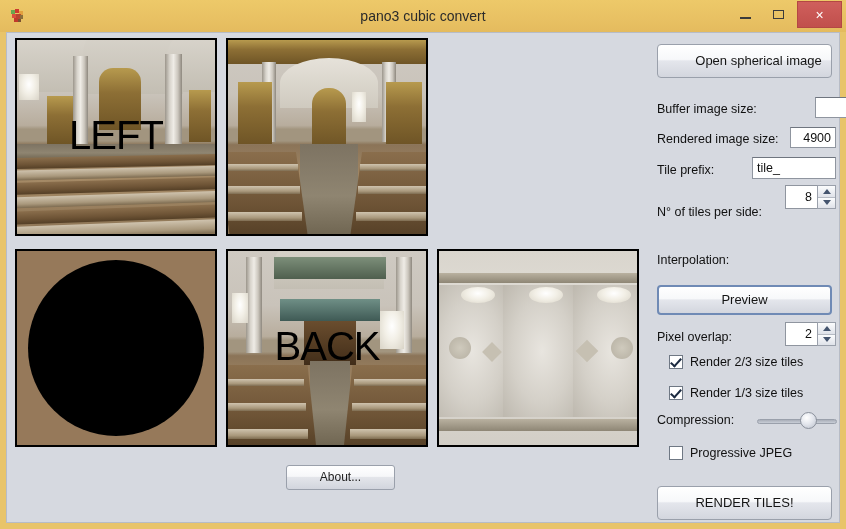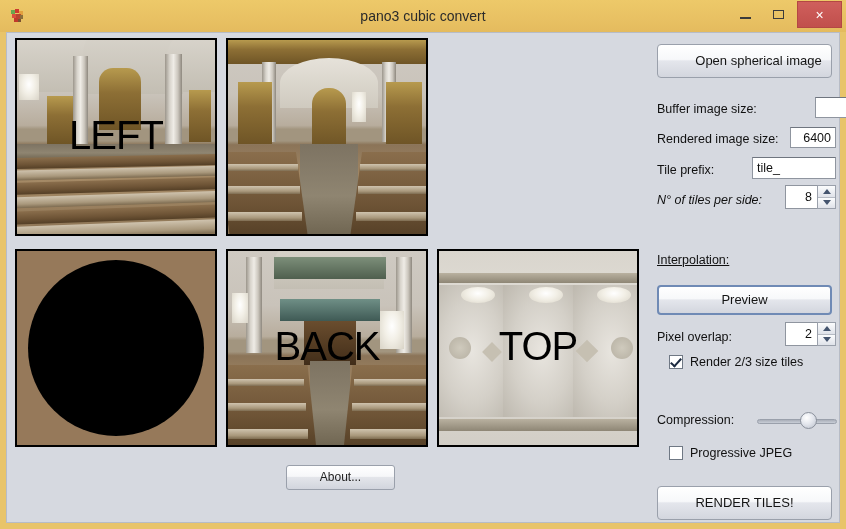--- a/index.html
+++ b/index.html
@@ -301,22 +301,22 @@
     left: 143px; top: 64px; width: 66px; height: 21px; margin-left: 25px;
   }
   #label-rendered { top: 99px; text-align: right; }
   #input-rendered {
     left: 143px; top: 94px; width: 46px; height: 21px;
   }
   #label-prefix { top: 130px; }
   #input-prefix {
     left: 105px; top: 124px; width: 84px; height: 22px;
   }
-  #label-tiles { top: 160px; font-style: italic; }
-  #label-interp { top: 220px; text-decoration: underline; }
+  #label-tiles { top: 172px; }
+  #label-interp { top: 220px; }
   #label-overlap { top: 297px; }
   #label-compression { top: 380px; }
 
   
   .spinner {
     position: absolute;
     height: 24px;
     display: flex;
     box-sizing: border-box;
   }
@@ -587,36 +587,35 @@
           <div class="vault-cell" style="left:64px;  top:34px; width:78px;  height:132px;"></div>
           <div class="vault-cell" style="left:134px; top:34px; width:78px;  height:132px;"></div>
           <div class="window-glow" style="left:22px;  top:36px; width:34px; height:16px; border-radius:50%;"></div>
           <div class="window-glow" style="left:90px;  top:36px; width:34px; height:16px; border-radius:50%;"></div>
           <div class="window-glow" style="left:158px; top:36px; width:34px; height:16px; border-radius:50%;"></div>
           <div style="position:absolute;left:10px;top:86px;width:22px;height:22px;border-radius:50%;background:radial-gradient(circle,#cfcabd,#b6b0a2);"></div>
           <div style="position:absolute;left:46px;top:94px;width:14px;height:14px;transform:rotate(45deg);background:#c6c0b2;"></div>
           <div style="position:absolute;left:140px;top:92px;width:16px;height:16px;transform:rotate(45deg);background:#c6c0b2;"></div>
           <div style="position:absolute;left:172px;top:86px;width:22px;height:22px;border-radius:50%;background:radial-gradient(circle,#cfcabd,#b6b0a2);"></div>
         </div>
-        <div class="face-label">TOP</div>
       </div>
     </div>
 
     <div id="about-button">About...</div>
 
 
     <div id="control-panel">
 
       <div class="btn-wide" id="open-spherical-button">Open spherical image</div>
 
       <div class="field-label" id="label-buffer">Buffer image size:</div>
       <div class="text-input right" id="input-buffer">5400</div>
 
       <div class="field-label" id="label-rendered">Rendered image size:</div>
-      <div class="text-input right" id="input-rendered">6400</div>
+      <div class="text-input right" id="input-rendered">4900</div>
 
       <div class="field-label" id="label-prefix">Tile prefix:</div>
       <div class="text-input" id="input-prefix">tile_</div>
 
       <div class="field-label" id="label-tiles">N° of tiles per side:</div>
       <div class="spinner" id="spinner-tiles">
         <div class="sp-value">8</div>
         <div class="sp-arrows">
           <div class="sp-up">
             <span class="tri-up"></span>
@@ -642,20 +641,24 @@
             <span class="tri-down"></span>
           </div>
         </div>
       </div>
 
       <div class="checkbox-row" id="cb-render-23">
         <span class="cb-box checked"></span>
         <span class="cb-label">Render 2/3 size tiles</span>
       </div>
 
+      <div class="checkbox-row" id="cb-render-13">
+        <span class="cb-box checked"></span>
+        <span class="cb-label">Render 1/3 size tiles</span>
+      </div>
 
       <div class="field-label" id="label-compression">Compression:</div>
       <div id="compression-slider">
         <div id="slider-track"></div>
         <div id="slider-thumb" style="left: 43px;"></div>
       </div>
 
       <div class="checkbox-row" id="cb-progressive">
         <span class="cb-box"></span>
         <span class="cb-label">Progressive JPEG</span>

